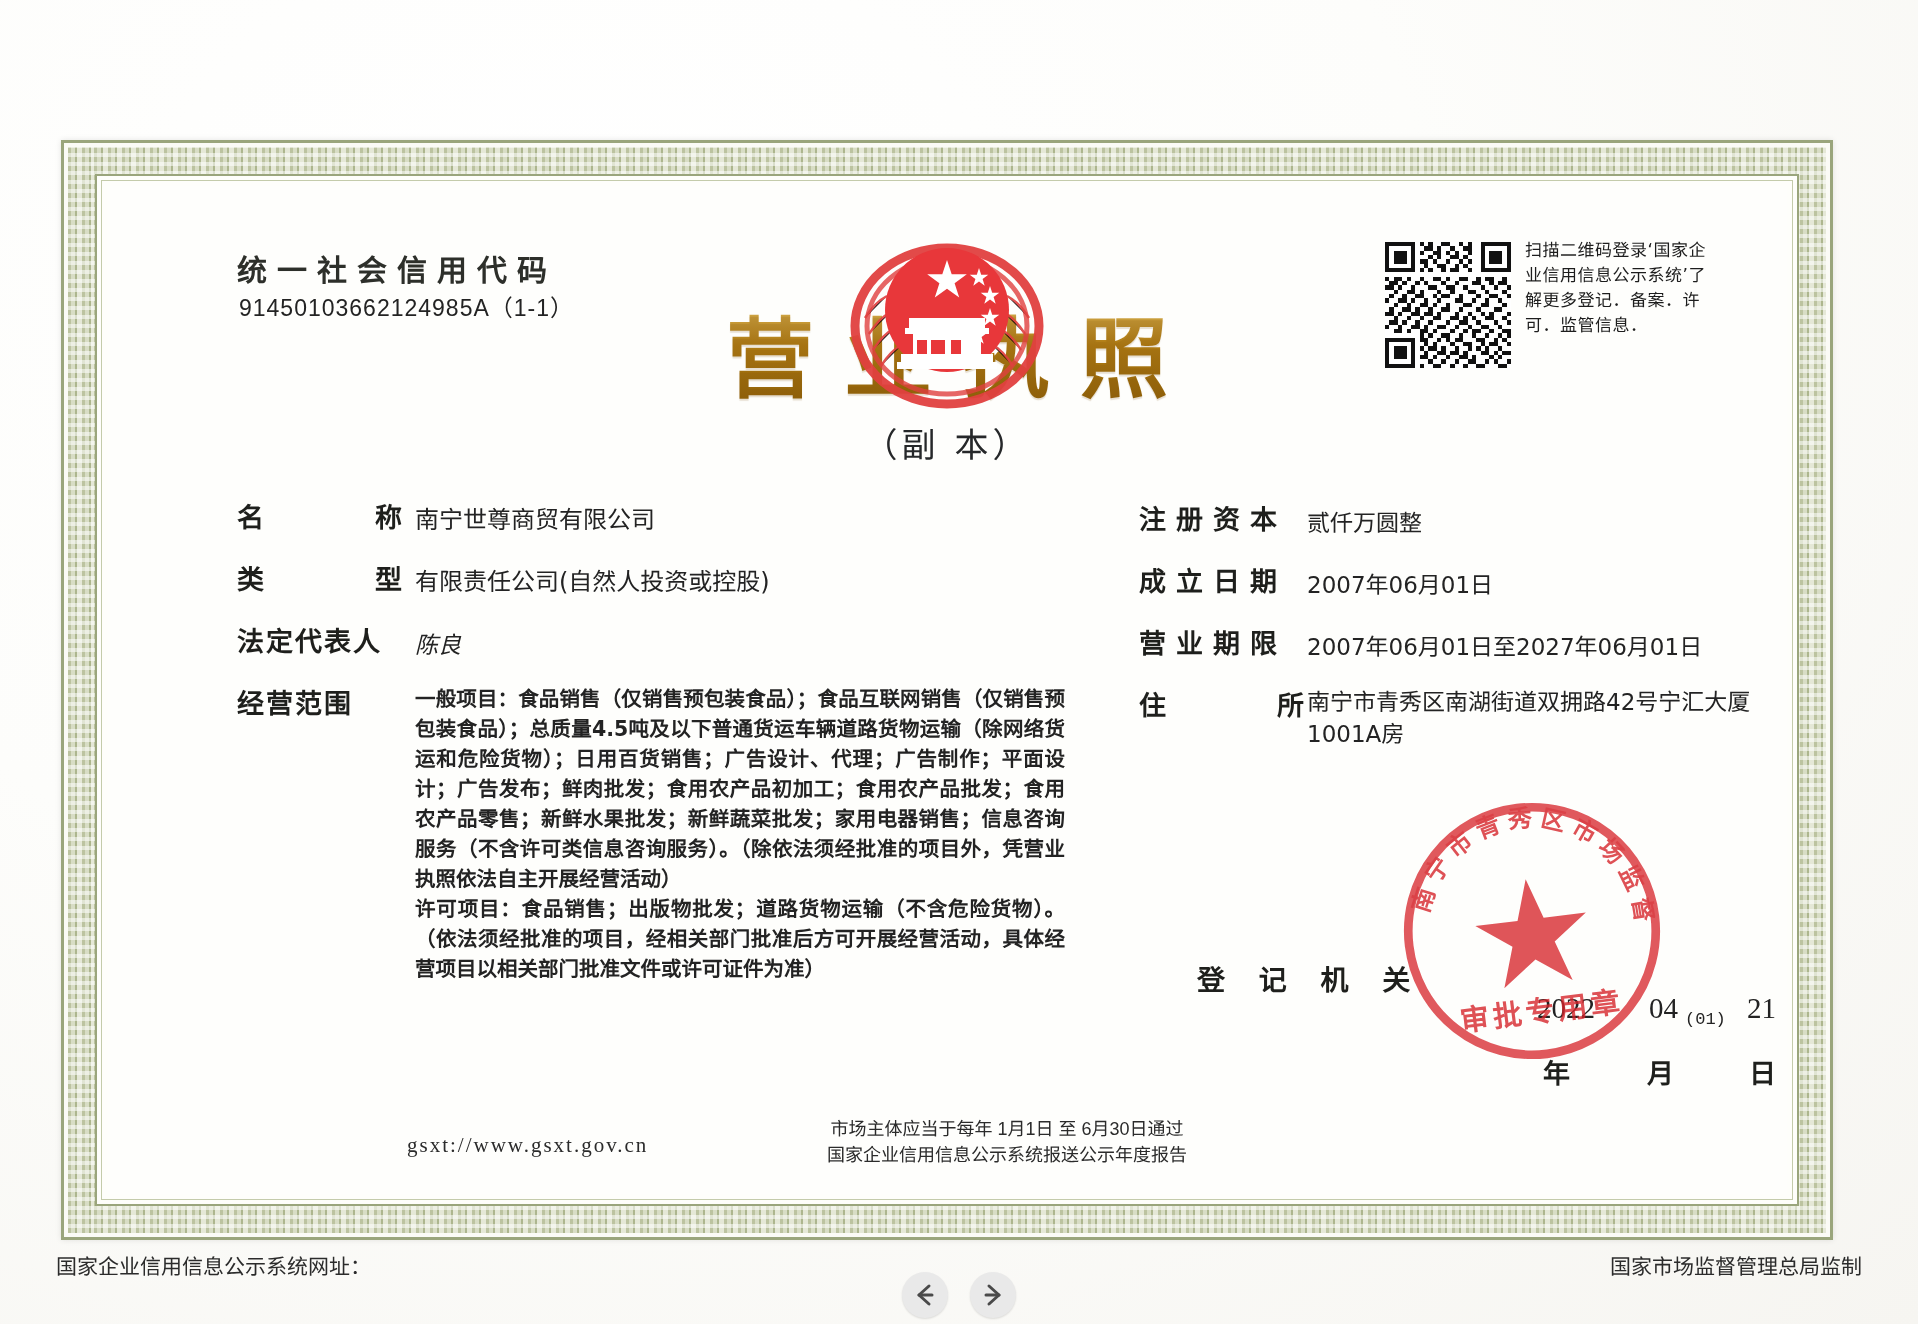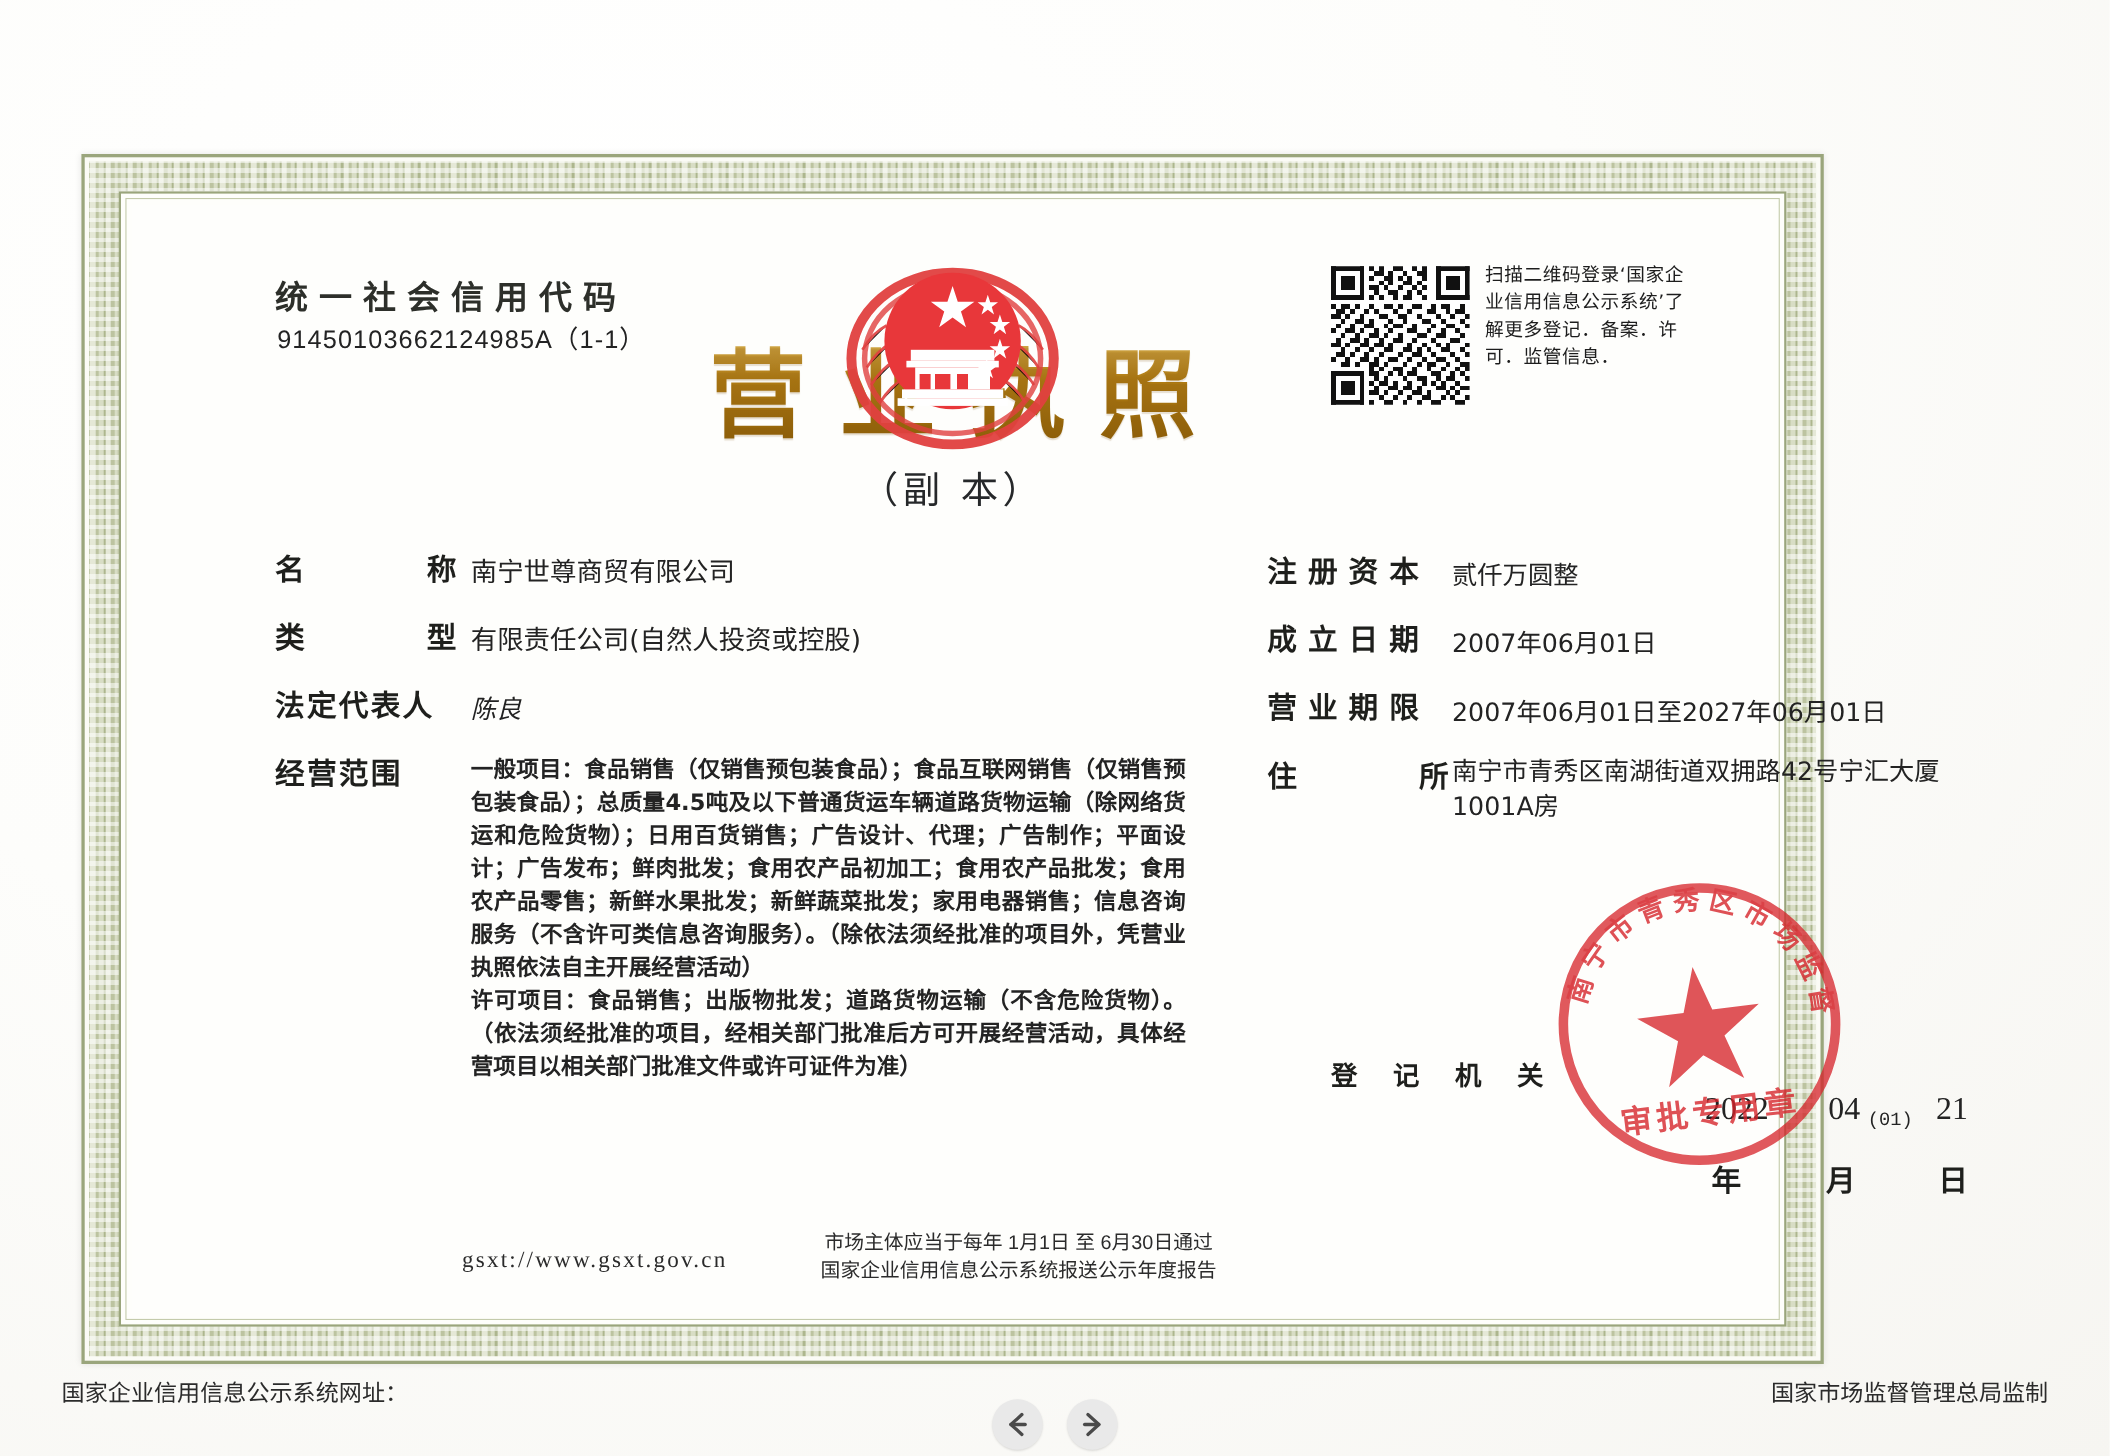--- a/index.html
+++ b/index.html
@@ -20,23 +20,23 @@
     position: absolute;
     left: 0; top: 0;
     width: 1918px; height: 1324px;
     background:
       radial-gradient(ellipse at 30% 20%, #ffffff 0%, #fdfdfb 45%, #f6f5f1 100%);
   }
 
   
   #cert {
     position: absolute;
-    left: 74px;
+    left: 61px;
     top: 140px;
-    width: 1584px;
+    width: 1772px;
     height: 1100px;
     background: #fdfdfa;
     box-shadow: 0 0 6px rgba(0,0,0,0.10);
   }
   #cert .frame-outer {
     position: absolute;
     inset: 0;
     border: 3px solid #9aa57c;
     background: #fbfbf6;
   }
@@ -228,21 +228,21 @@
     line-height: 32px;
     color: #232323;
     font-family: "DejaVu Sans", "Liberation Sans", sans-serif;
   }
 
   
   #lbl-authority {
     position: absolute;
     left: 1090px;
     top: 772px;
-    font-size: 24px;
+    font-size: 28px;
     font-weight: bold;
     letter-spacing: 12px;
     color: #1e1f1c;
     font-family: "DejaVu Sans", "Liberation Sans", sans-serif;
   }
   #date-line {
     position: absolute;
     left: 1430px;
     top: 780px;
     width: 300px;

